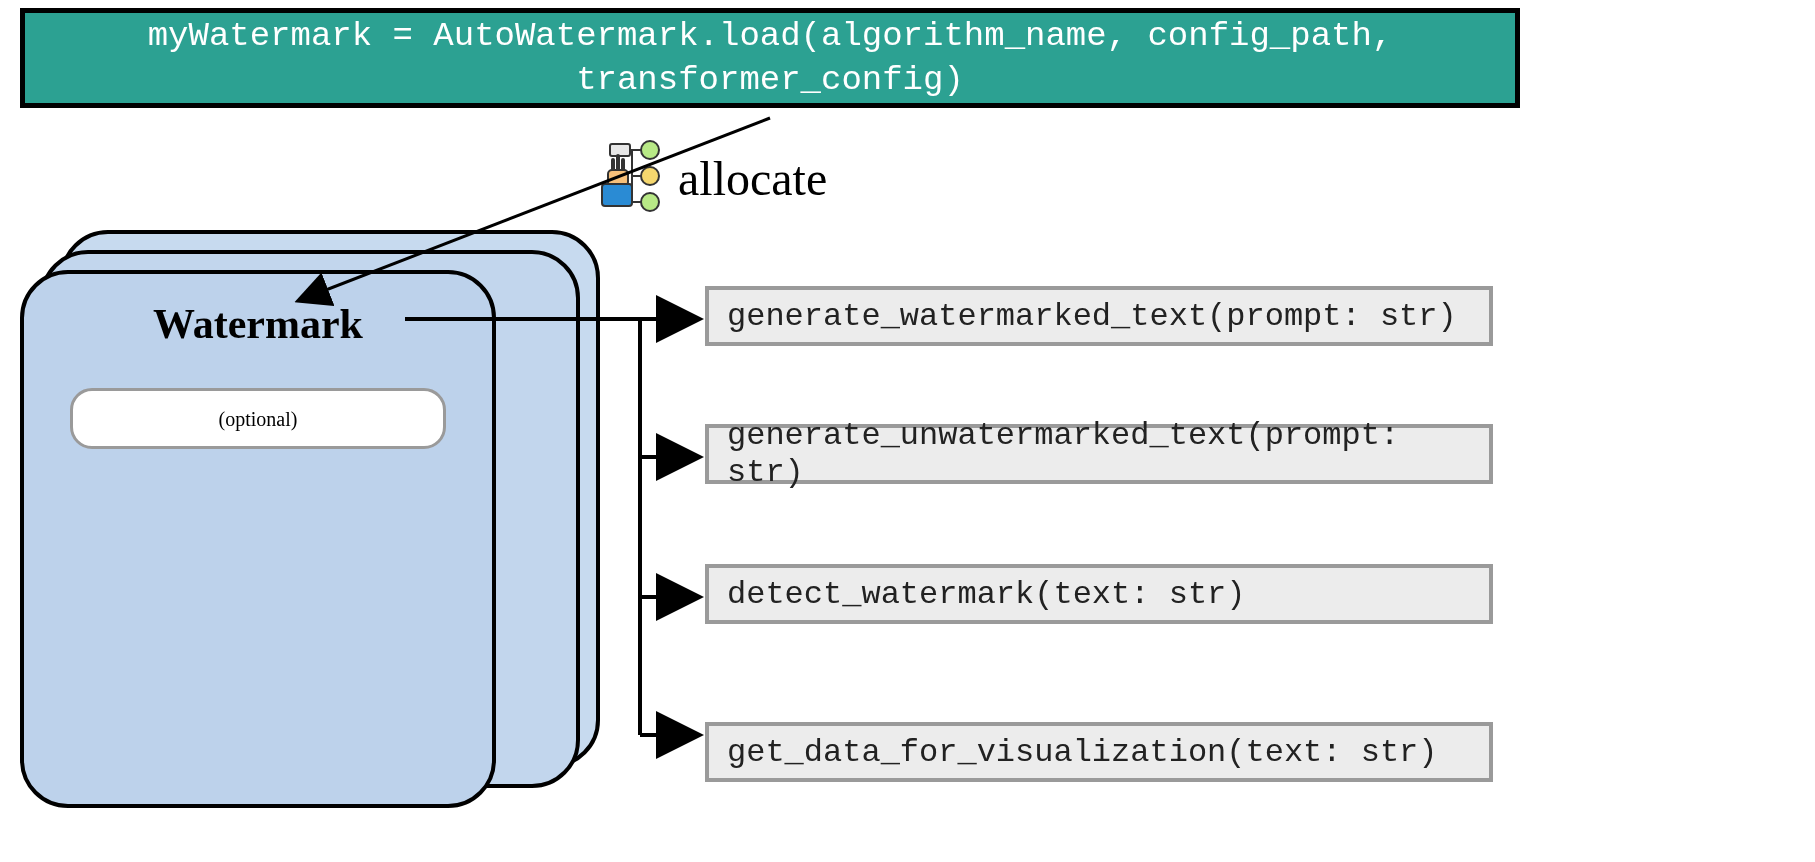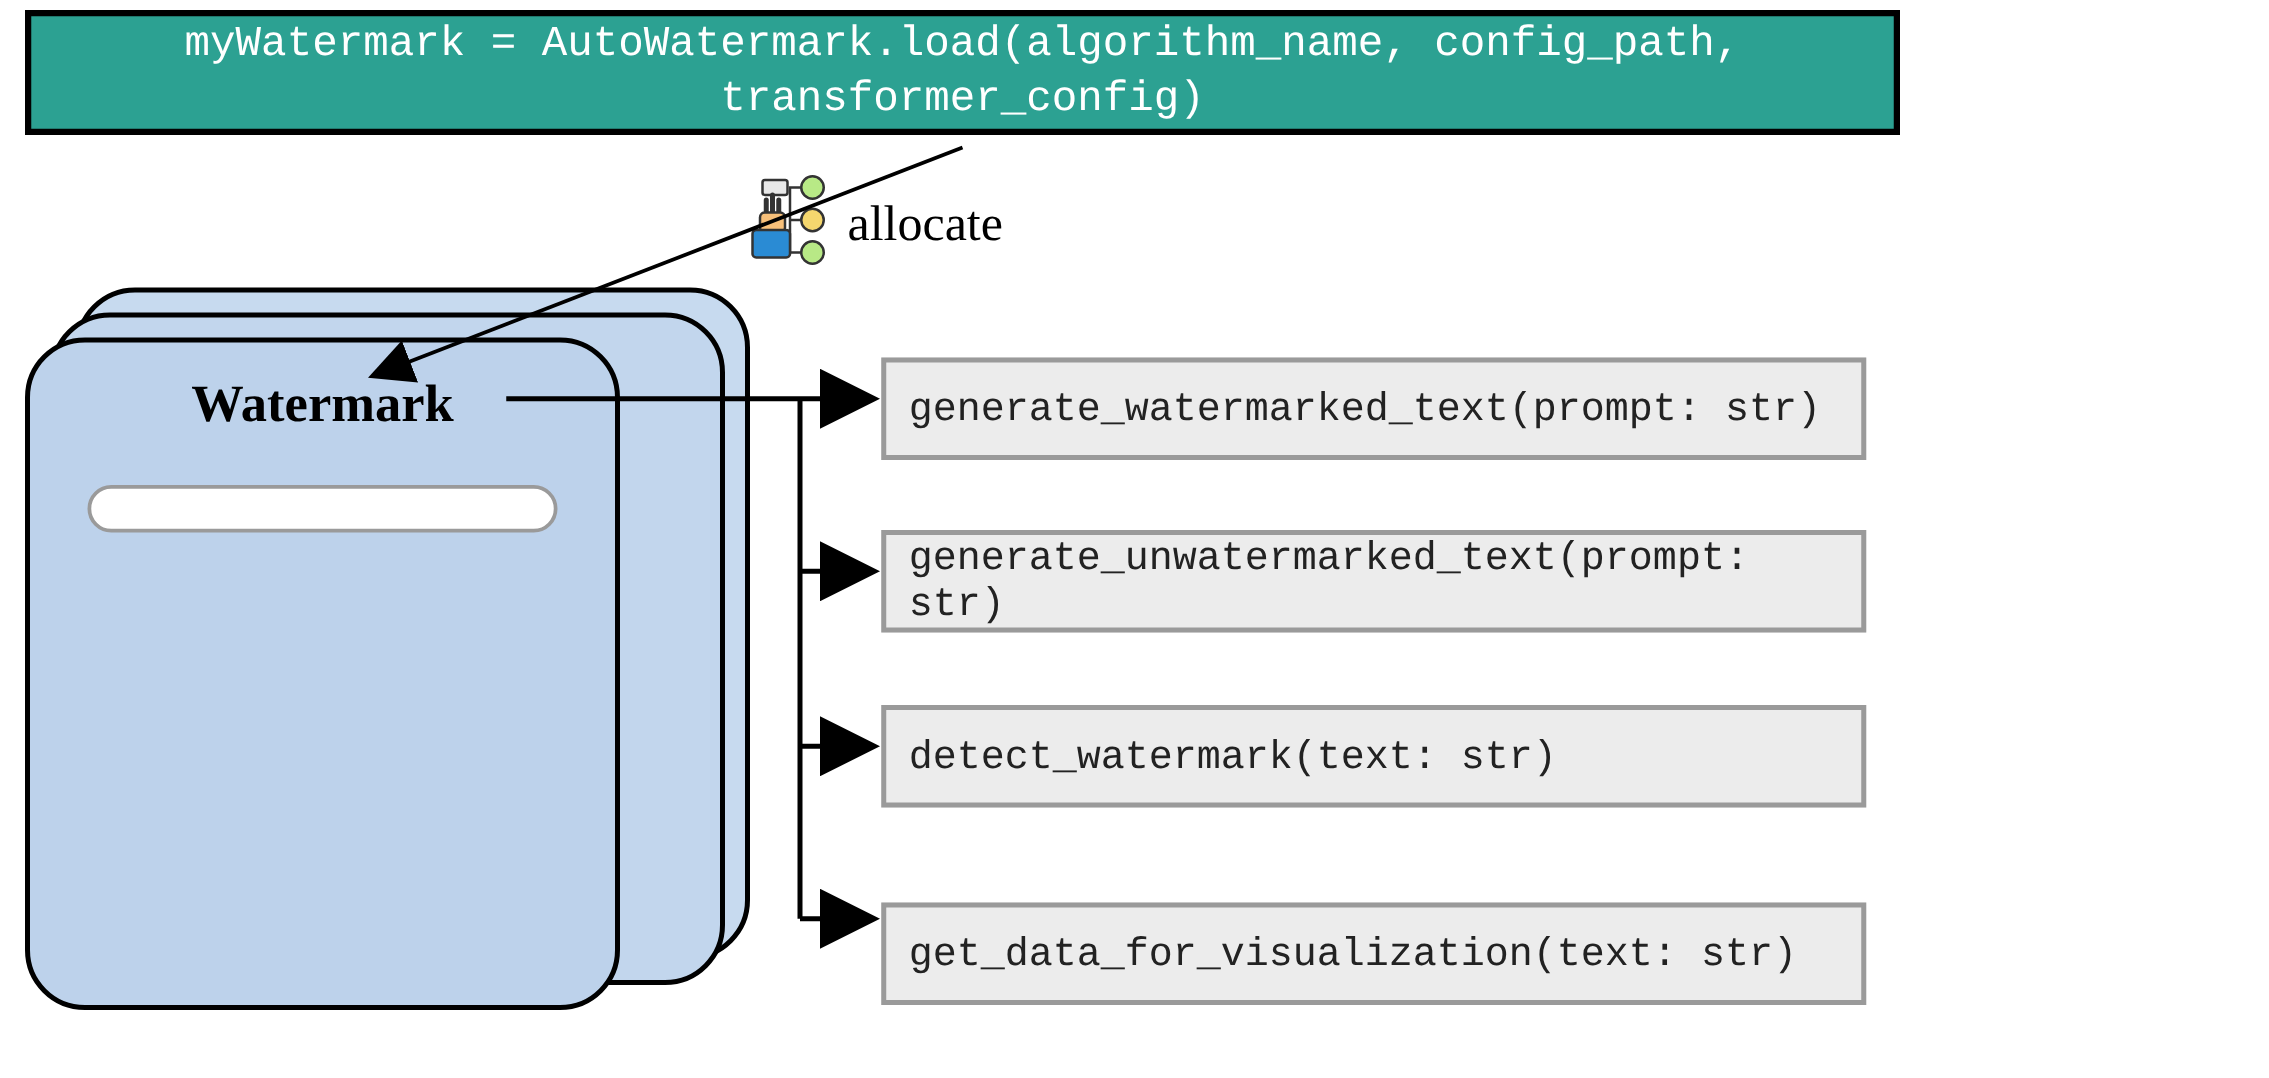--- a/index.html
+++ b/index.html
@@ -35,21 +35,21 @@
     top: 138px;
     left: 592px;
     display: flex;
     align-items: center;
   }
   .allocate-icon {
     width: 80px; height: 80px;
     position: relative;
   }
   .allocate-label {
-    font-size: 40px;
+    font-size: 48px;
     margin-left: 6px;
     font-family: Georgia, serif;
   }
   
   .card-stack {
     position: absolute;
     left: 20px;
     top: 230px;
     width: 580px;
     height: 570px;
@@ -87,21 +87,21 @@
   .optional {
     display: block;
     font-size: 20px;
     margin-top: 2px;
   }
   
   .method-box {
     position: absolute;
     left: 705px;
     width: 788px;
-    height: 82px;
+    height: 60px;
     background: #ececec;
     border: 4px solid #9a9a9a;
     font-family: 'Courier New', monospace;
     font-size: 32px;
     display: flex;
     align-items: center;
     padding-left: 18px;
     color: #222;
   }
   .mb1 { top: 286px; }
@@ -149,20 +149,21 @@
   <span class="allocate-label">allocate</span>
 </div>
 
 <div class="card-stack">
   <div class="card c3"></div>
   <div class="card c2"></div>
   <div class="card c1">
     <div class="card-title">Watermark</div>
     <div class="card-body">
       <div class="inner-box">
+        <span class="optional">(optional)</span>
       </div>
     </div>
   </div>
 </div>
 
 <div class="method-box mb1">
     <span>generate_watermarked_text(prompt: str)</span>
   </div>
 <div class="method-box mb2">
     <span>generate_unwatermarked_text(prompt: str)</span>

